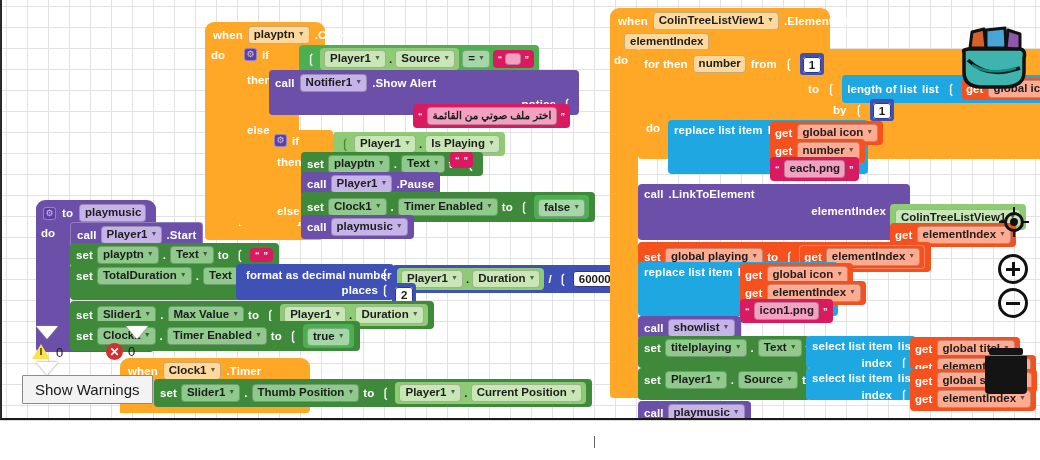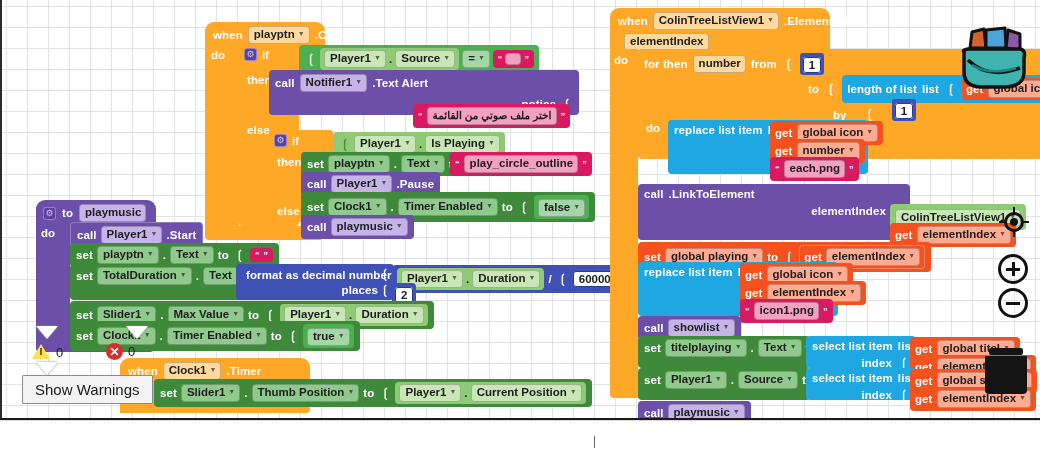--- a/index.html
+++ b/index.html
@@ -173,21 +173,21 @@
         </span>
       </div>
 
       <div class="blk c-call stackblk" style="left:64px; top:48px; width:310px; padding:4px 6px;">
         <div class="row" style="gap:5px;">
           <span class="lbl">call</span>
           <span class="fld f-proc">
               <span>Notifier1</span>
               <span class="car">▼</span>
             </span>
-          <span class="lbl">.Text Alert</span>
+          <span class="lbl">.Show Alert</span>
         </div>
         <div class="row" style="gap:4px; justify-content:flex-end; margin-top:5px;">
           <span class="lbl">notice</span>
           <span class="socket">❲</span>
         </div>
       </div>
       <div class="blk c-text valblk" style="left:208px; top:82px; padding:3px 5px; display:flex; align-items:center; gap:4px;">
         <span class="lbl" style="font-size:9px;">“</span>
         <span class="fld f-text ar">اختر ملف صوتي من القائمة</span>
         <span class="lbl" style="font-size:9px;">”</span>
@@ -224,21 +224,20 @@
         <span class="lbl">.</span>
         <span class="fld f-set">
             <span>Text</span>
             <span class="car">▼</span>
           </span>
         <span class="lbl">to</span>
         <span class="socket">❲</span>
       </div>
       <div class="blk c-text valblk" style="left:245px; top:130px; padding:3px 5px; display:flex; align-items:center; gap:4px;">
         <span class="lbl" style="font-size:9px;">“</span>
-        <span class="fld f-text">play_circle_outline</span>
         <span class="lbl" style="font-size:9px;">”</span>
       </div>
 
       <div class="blk c-call stackblk" style="left:96px; top:150px; padding:3px 6px; display:flex; align-items:center; gap:4px;">
         <span class="lbl">call</span>
         <span class="fld f-proc">
             <span>Player1</span>
             <span class="car">▼</span>
           </span>
         <span class="lbl">.Pause</span>
@@ -510,21 +509,21 @@
             <span class="lbl">list</span>
             <span class="socket">❲</span>
             <span class="c-var" style="border-radius:4px; padding:2px 4px; display:flex; align-items:center; gap:4px;">
               <span class="lbl">get</span>
               <span class="fld f-var">
                   <span>global icon</span>
                 </span>
             </span>
           </span>
         </div>
-        <div class="row" style="gap:16px; position:absolute; left:195px; top:50px;align-items:flex-end;">
+        <div class="row" style="gap:5px; position:absolute; left:195px; top:50px;">
           <span class="lbl">by</span>
           <span class="socket">❲</span>
           <span class="c-math" style="border-radius:3px; padding:2px 3px;">
             <span class="num-fld">1</span>
           </span>
         </div>
         <span class="lbl" style="position:absolute; left:8px; top:73px;">do</span>
       </div>
 
       <div class="blk c-list stackblk" style="left:58px; top:112px; width:200px; height:54px; padding:3px 6px;">

